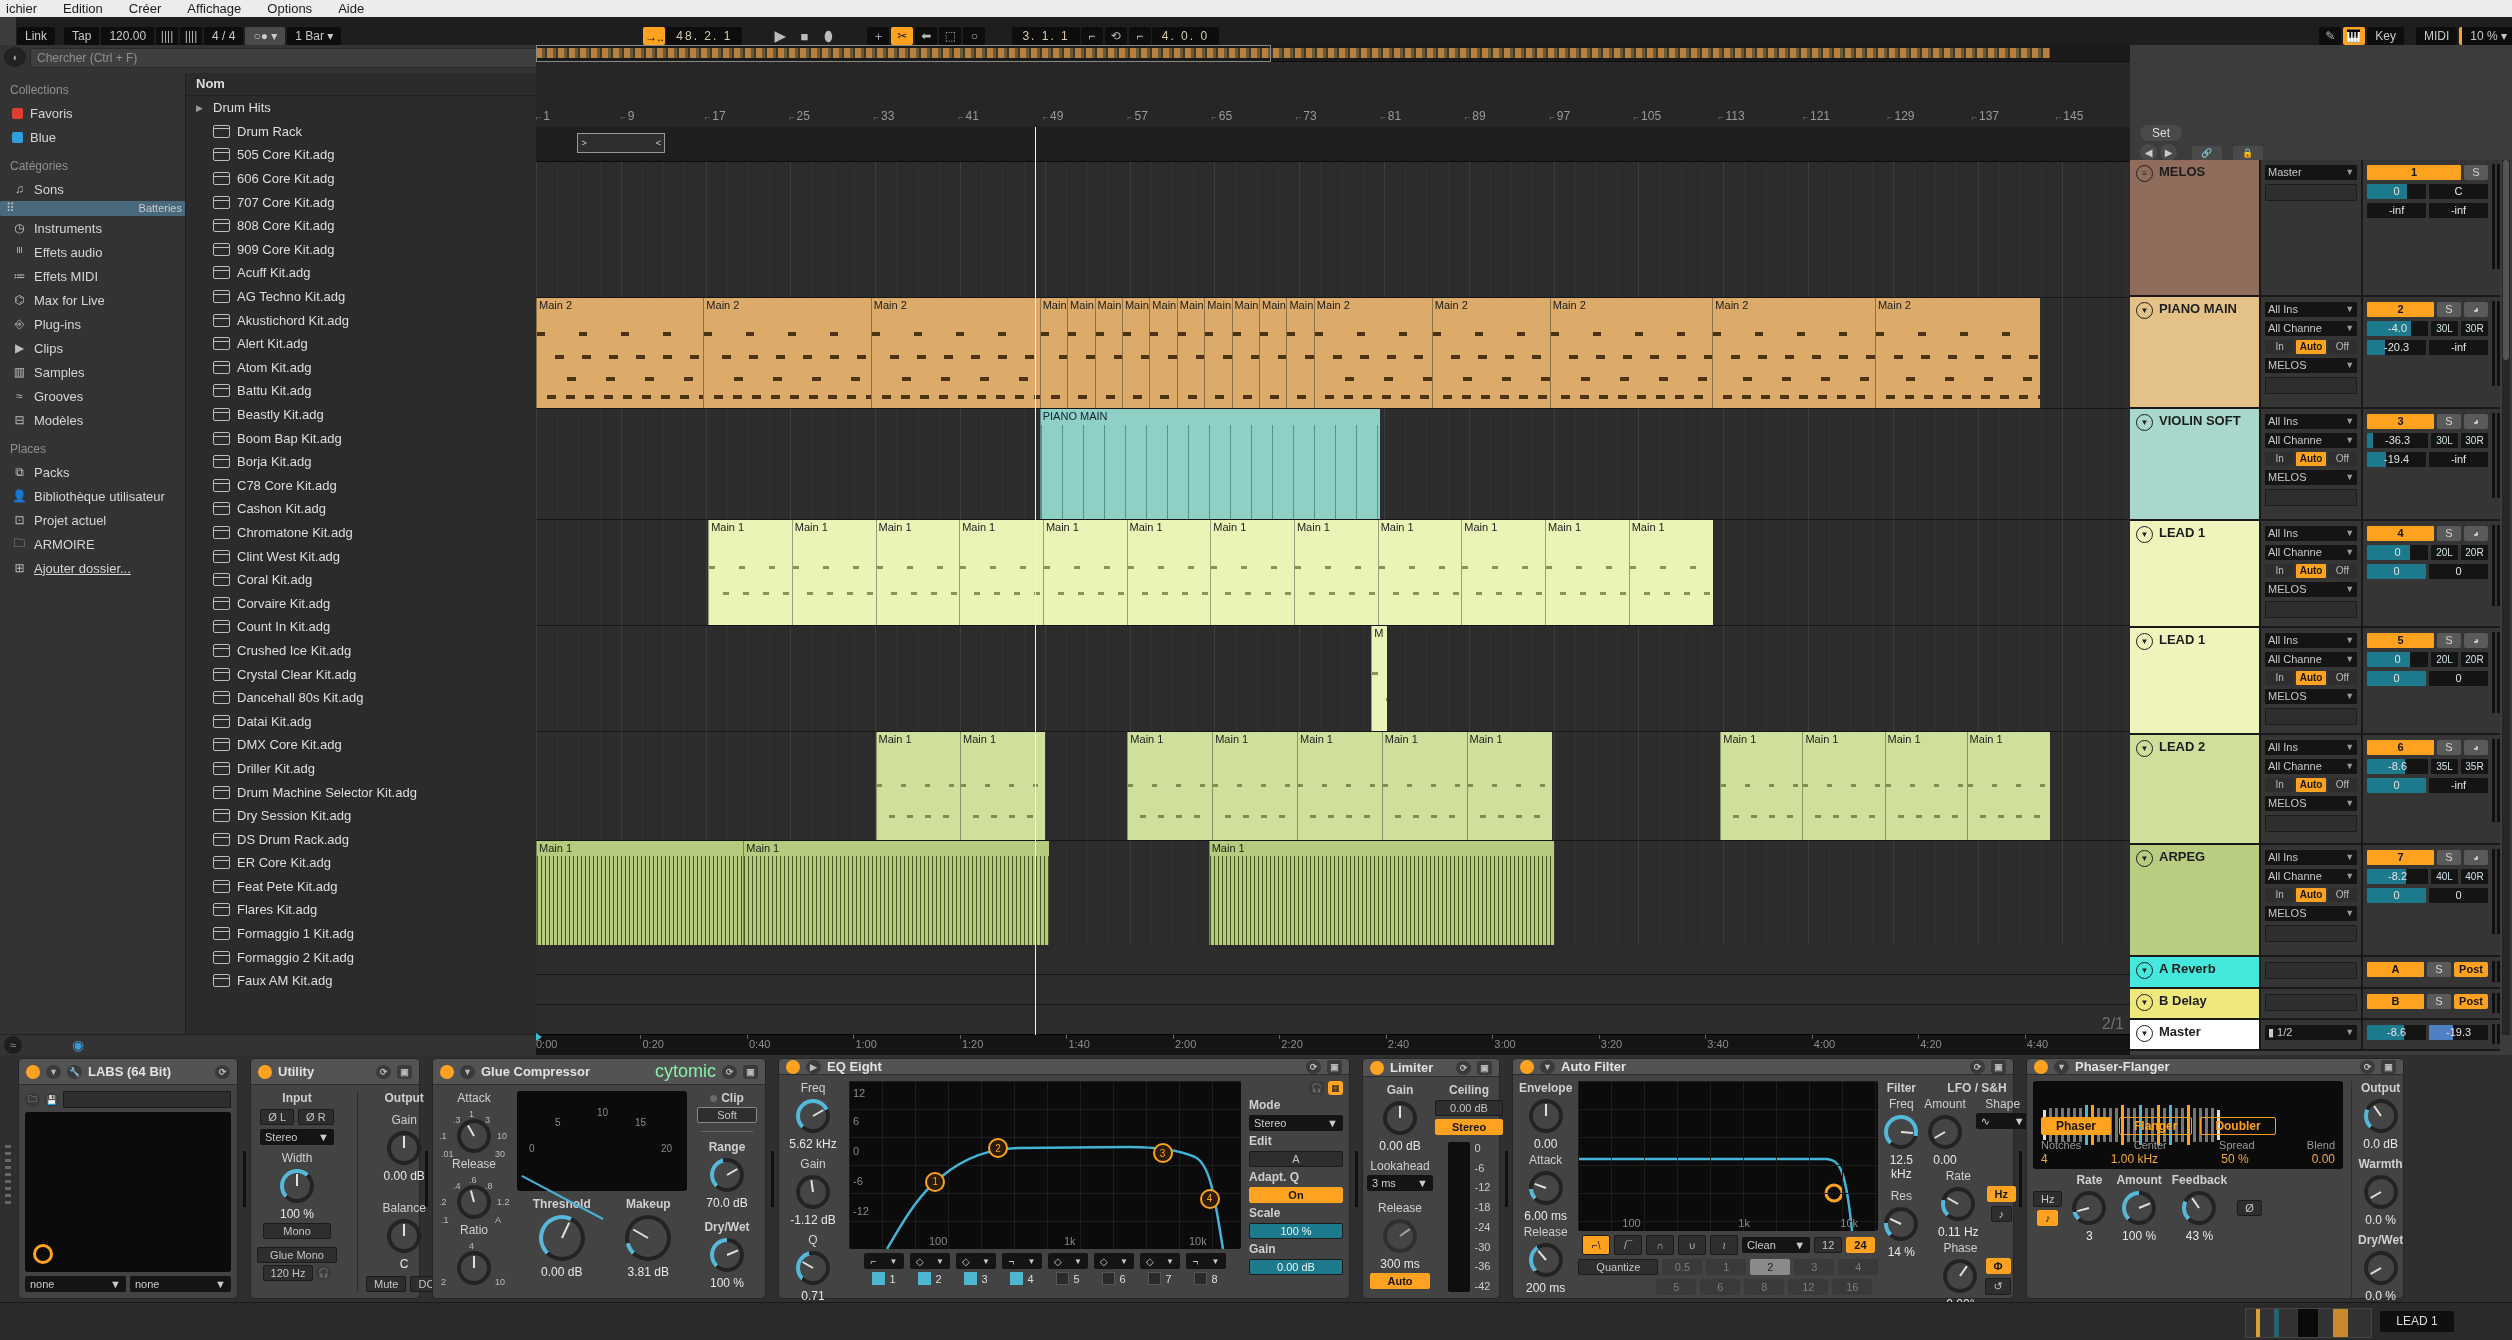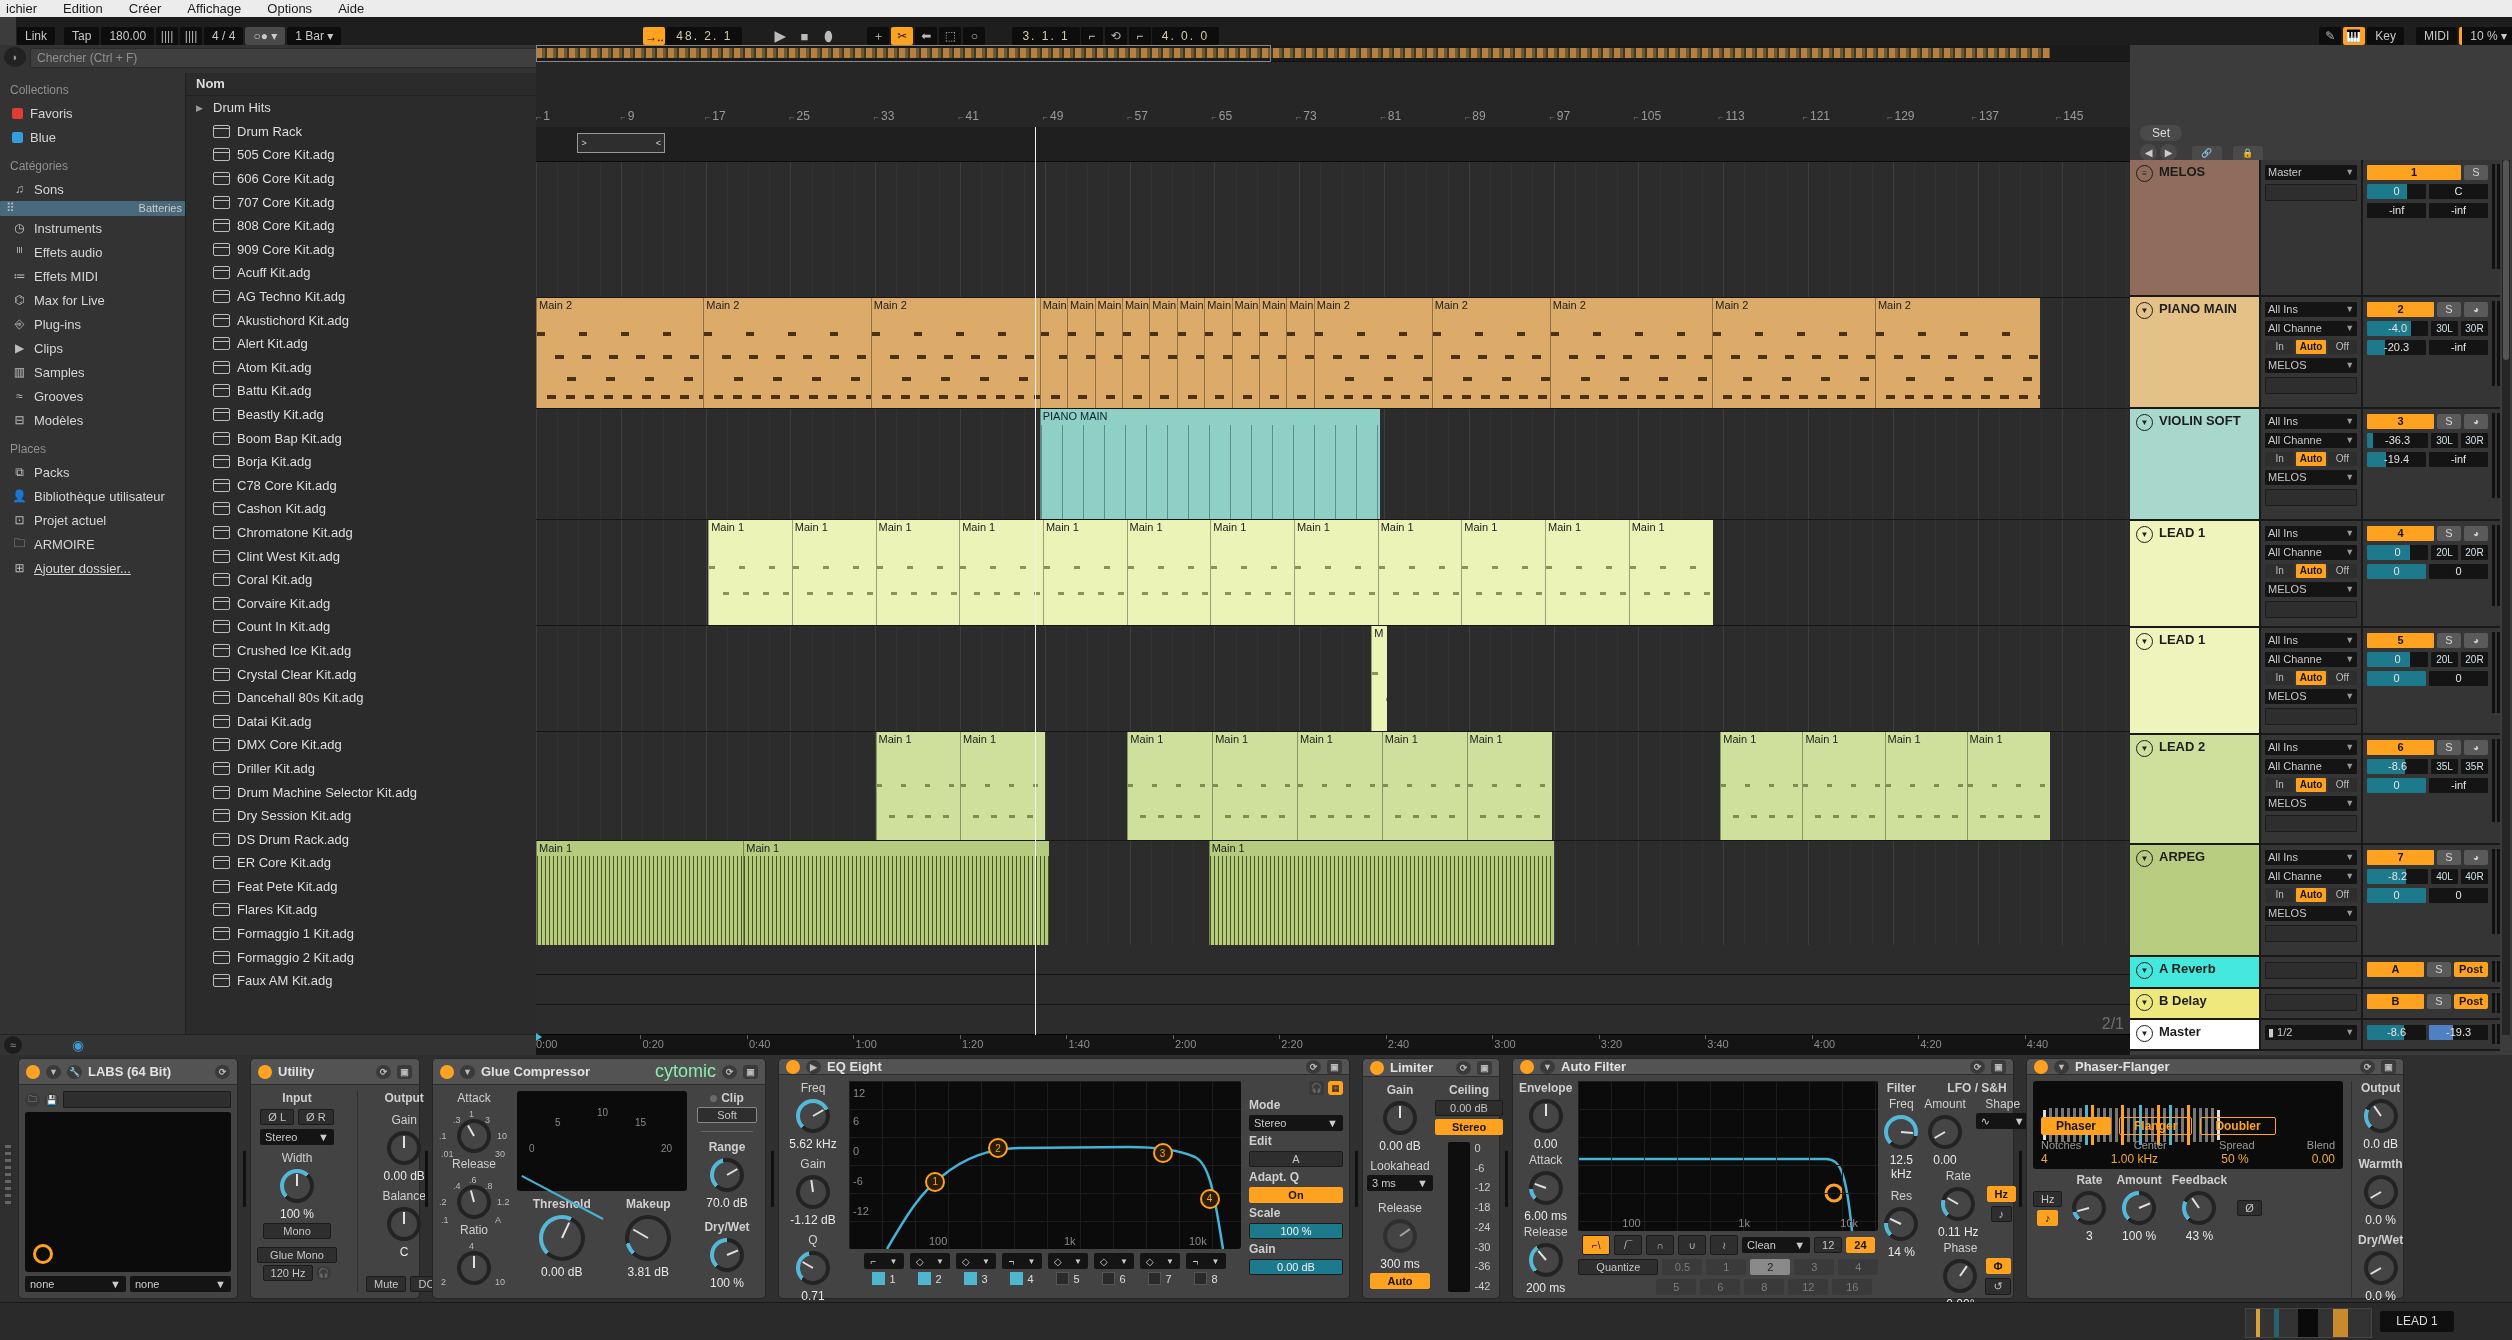--- a/index.html
+++ b/index.html
@@ -197,21 +197,21 @@
     <span class="mi">Edition</span>
     <span class="mi">Créer</span>
     <span class="mi">Affichage</span>
     <span class="mi">Options</span>
     <span class="mi">Aide</span>
   </div>
 
 <div id="transport" class="abs">
   <span class="tbox">Link</span>
   <span class="tbox" style="margin-left:8px">Tap</span>
-  <span class="tbox">180.00</span>
+  <span class="tbox">120.00</span>
   <span class="ticon">||||</span>
   <span class="ticon">||||</span>
   <span class="tbox">4 / 4</span>
   <span class="tbox" style="background:#4a4a4a">○● ▾</span>
   <span class="tbox"><span>1 Bar</span> ▾</span>
   <span style="flex:0 0 300px"></span>
   <span class="ticon orange">→‥</span>
   <span class="tval">48. 2. 1</span>
   <span class="tgap"></span>
   <span class="ticon" style="background:transparent;font-size:15px">▶</span>
@@ -1185,21 +1185,21 @@
           <span class="dhico">🎧</span>
         </div>
       </div>
       <div class="col" style="flex:1">
         <div class="lbl" style="font-weight:bold">Output</div>
         <div class="lbl" style="margin-top:6px">Gain</div>
         <span class="knob" style="--p:0deg;--n:0deg;background:#232323">
             <i class="nd"></i>
           </span>
         <div class="val">0.00 dB</div>
-        <div class="lbl" style="margin-top:4px">Balance</div>
+        <div class="lbl" style="margin-top:16px">Balance</div>
         <span class="knob" style="--p:0deg;--n:0deg;background:#232323">
             <i class="nd"></i>
           </span>
         <div class="val">C</div>
         <div class="r" style="gap:4px;margin-top:auto">
           <span class="btn">Mute</span>
           <span class="btn">DC</span>
         </div>
       </div>
     </div>

